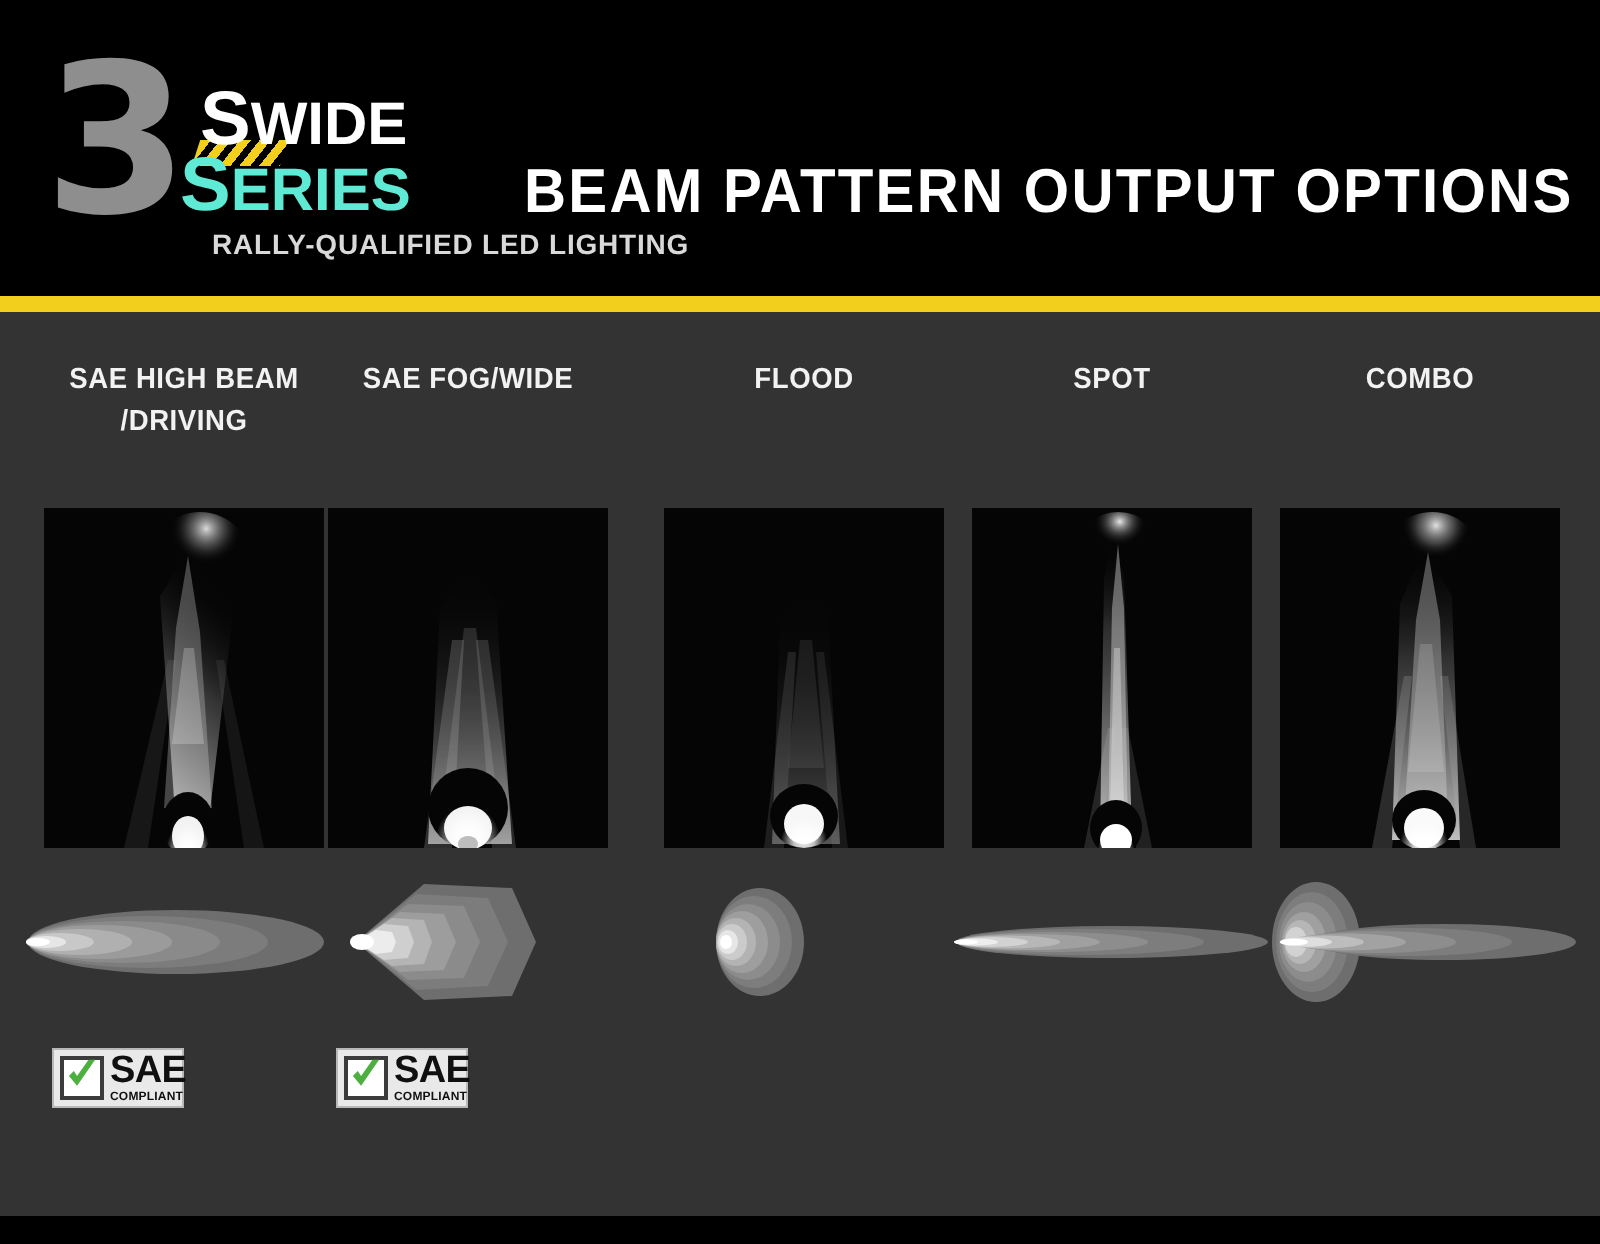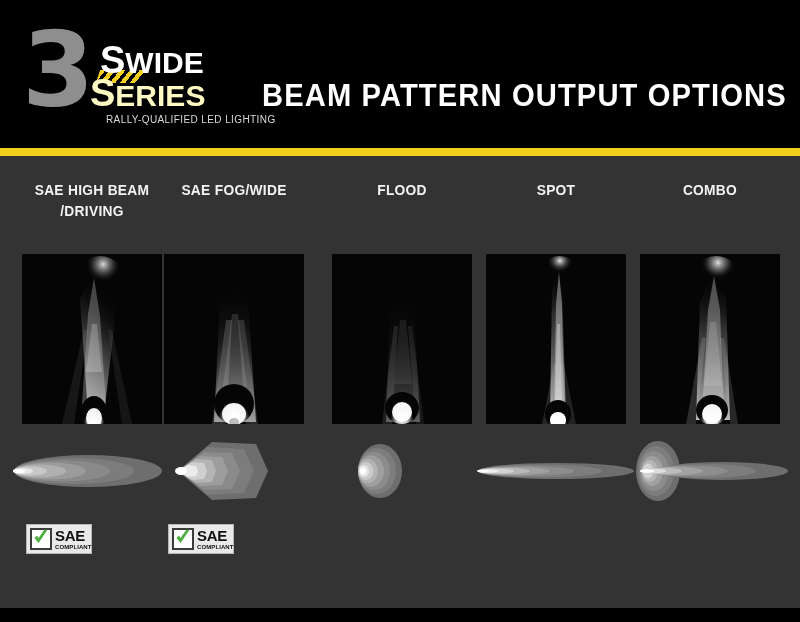--- a/index.html
+++ b/index.html
@@ -45,42 +45,42 @@
     font-family: "Liberation Sans", sans-serif;
     font-size: 30px;
     font-weight: bold;
     letter-spacing: 0px;
     line-height: 1;
   }
   .logo-stage .cap { font-size: 38px; }
   .logo-series {
     position: absolute;
     left: 68px; top: 48px;
-    color: #fef9c3;
+    color: #5eead4;
     font-family: "Liberation Sans", sans-serif;
     font-size: 30px;
     font-weight: bold;
     line-height: 1;
   }
   .logo-series .cap { font-size: 38px; }
   .logo-slash {
     position: absolute;
     left: 76px; top: 44px;
     width: 44px; height: 13px;
     background: repeating-linear-gradient(115deg,
         #f3cf1d 0px, #f3cf1d 5px,
         #000000 5px, #000000 9px);
     transform: skewX(-18deg);
   }
   .logo-tag {
     position: absolute;
     left: 84px; top: 88px;
     color: #d9d9d9;
-    font-size: 10px;
-    font-weight: normal;
+    font-size: 14px;
+    font-weight: bold;
     letter-spacing: 0.4px;
     white-space: nowrap;
   }
   .title {
     position: absolute;
     left: 262px; top: 78px;
     color: #ffffff;
     font-family: "Liberation Sans", sans-serif;
     font-size: 31px;
     font-weight: bold;
@@ -166,21 +166,21 @@
     box-sizing: border-box;
     position: relative;
     flex: none;
   }
   .sae-text {
     margin-left: 3px;
     line-height: 1;
   }
   .sae-main {
     color: #101010;
-    font-size: 15px;
+    font-size: 19px;
     font-weight: bold;
     letter-spacing: -0.3px;
     display: block;
   }
   .sae-sub {
     color: #101010;
     font-size: 6px;
     font-weight: bold;
     letter-spacing: 0.1px;
     display: block;

